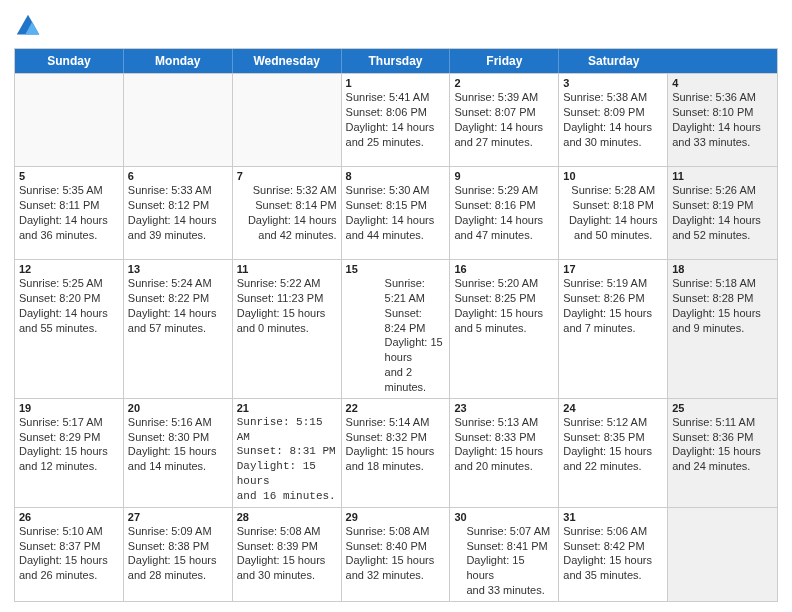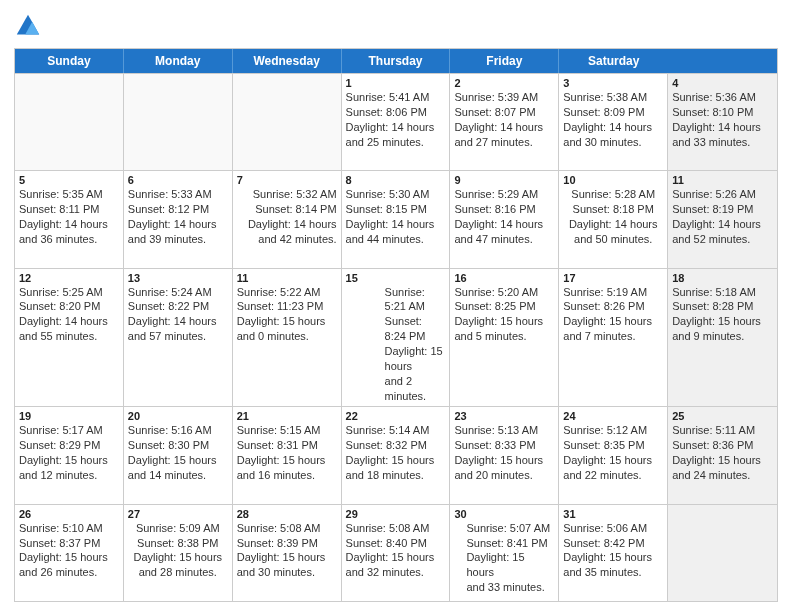--- a/index.html
+++ b/index.html
@@ -286,21 +286,21 @@
           </div>
           <div class="cal-cell">
             <div class="day-num">20</div>
             <div class="cell-info" style="white-space: pre-line;">Sunrise: 5:16 AM
 Sunset: 8:30 PM
 Daylight: 15 hours
 and 14 minutes.</div>
           </div>
           <div class="cal-cell">
             <div class="day-num">21</div>
-            <div class="cell-info" style="white-space: pre-line;">Sunrise: 5:15 AM
+            <div class="cell-info" style="white-space: pre-line; font-family: Liberation Mono, monospace;">Sunrise: 5:15 AM
 Sunset: 8:31 PM
 Daylight: 15 hours
 and 16 minutes.</div>
           </div>
           <div class="cal-cell">
             <div class="day-num">22</div>
             <div class="cell-info" style="white-space: pre-line;">Sunrise: 5:14 AM
 Sunset: 8:32 PM
 Daylight: 15 hours
 and 18 minutes.</div>
@@ -330,21 +330,21 @@
         <div class="cal-row">
           <div class="cal-cell">
             <div class="day-num">26</div>
             <div class="cell-info" style="white-space: pre-line;">Sunrise: 5:10 AM
 Sunset: 8:37 PM
 Daylight: 15 hours
 and 26 minutes.</div>
           </div>
           <div class="cal-cell">
             <div class="day-num">27</div>
-            <div class="cell-info" style="white-space: pre-line; text-align: center;">Sunrise: 5:09 AM
+            <div class="cell-info" style="white-space: pre-line;">Sunrise: 5:09 AM
 Sunset: 8:38 PM
 Daylight: 15 hours
 and 28 minutes.</div>
           </div>
           <div class="cal-cell">
             <div class="day-num">28</div>
             <div class="cell-info" style="white-space: pre-line;">Sunrise: 5:08 AM
 Sunset: 8:39 PM
 Daylight: 15 hours
 and 30 minutes.</div>

